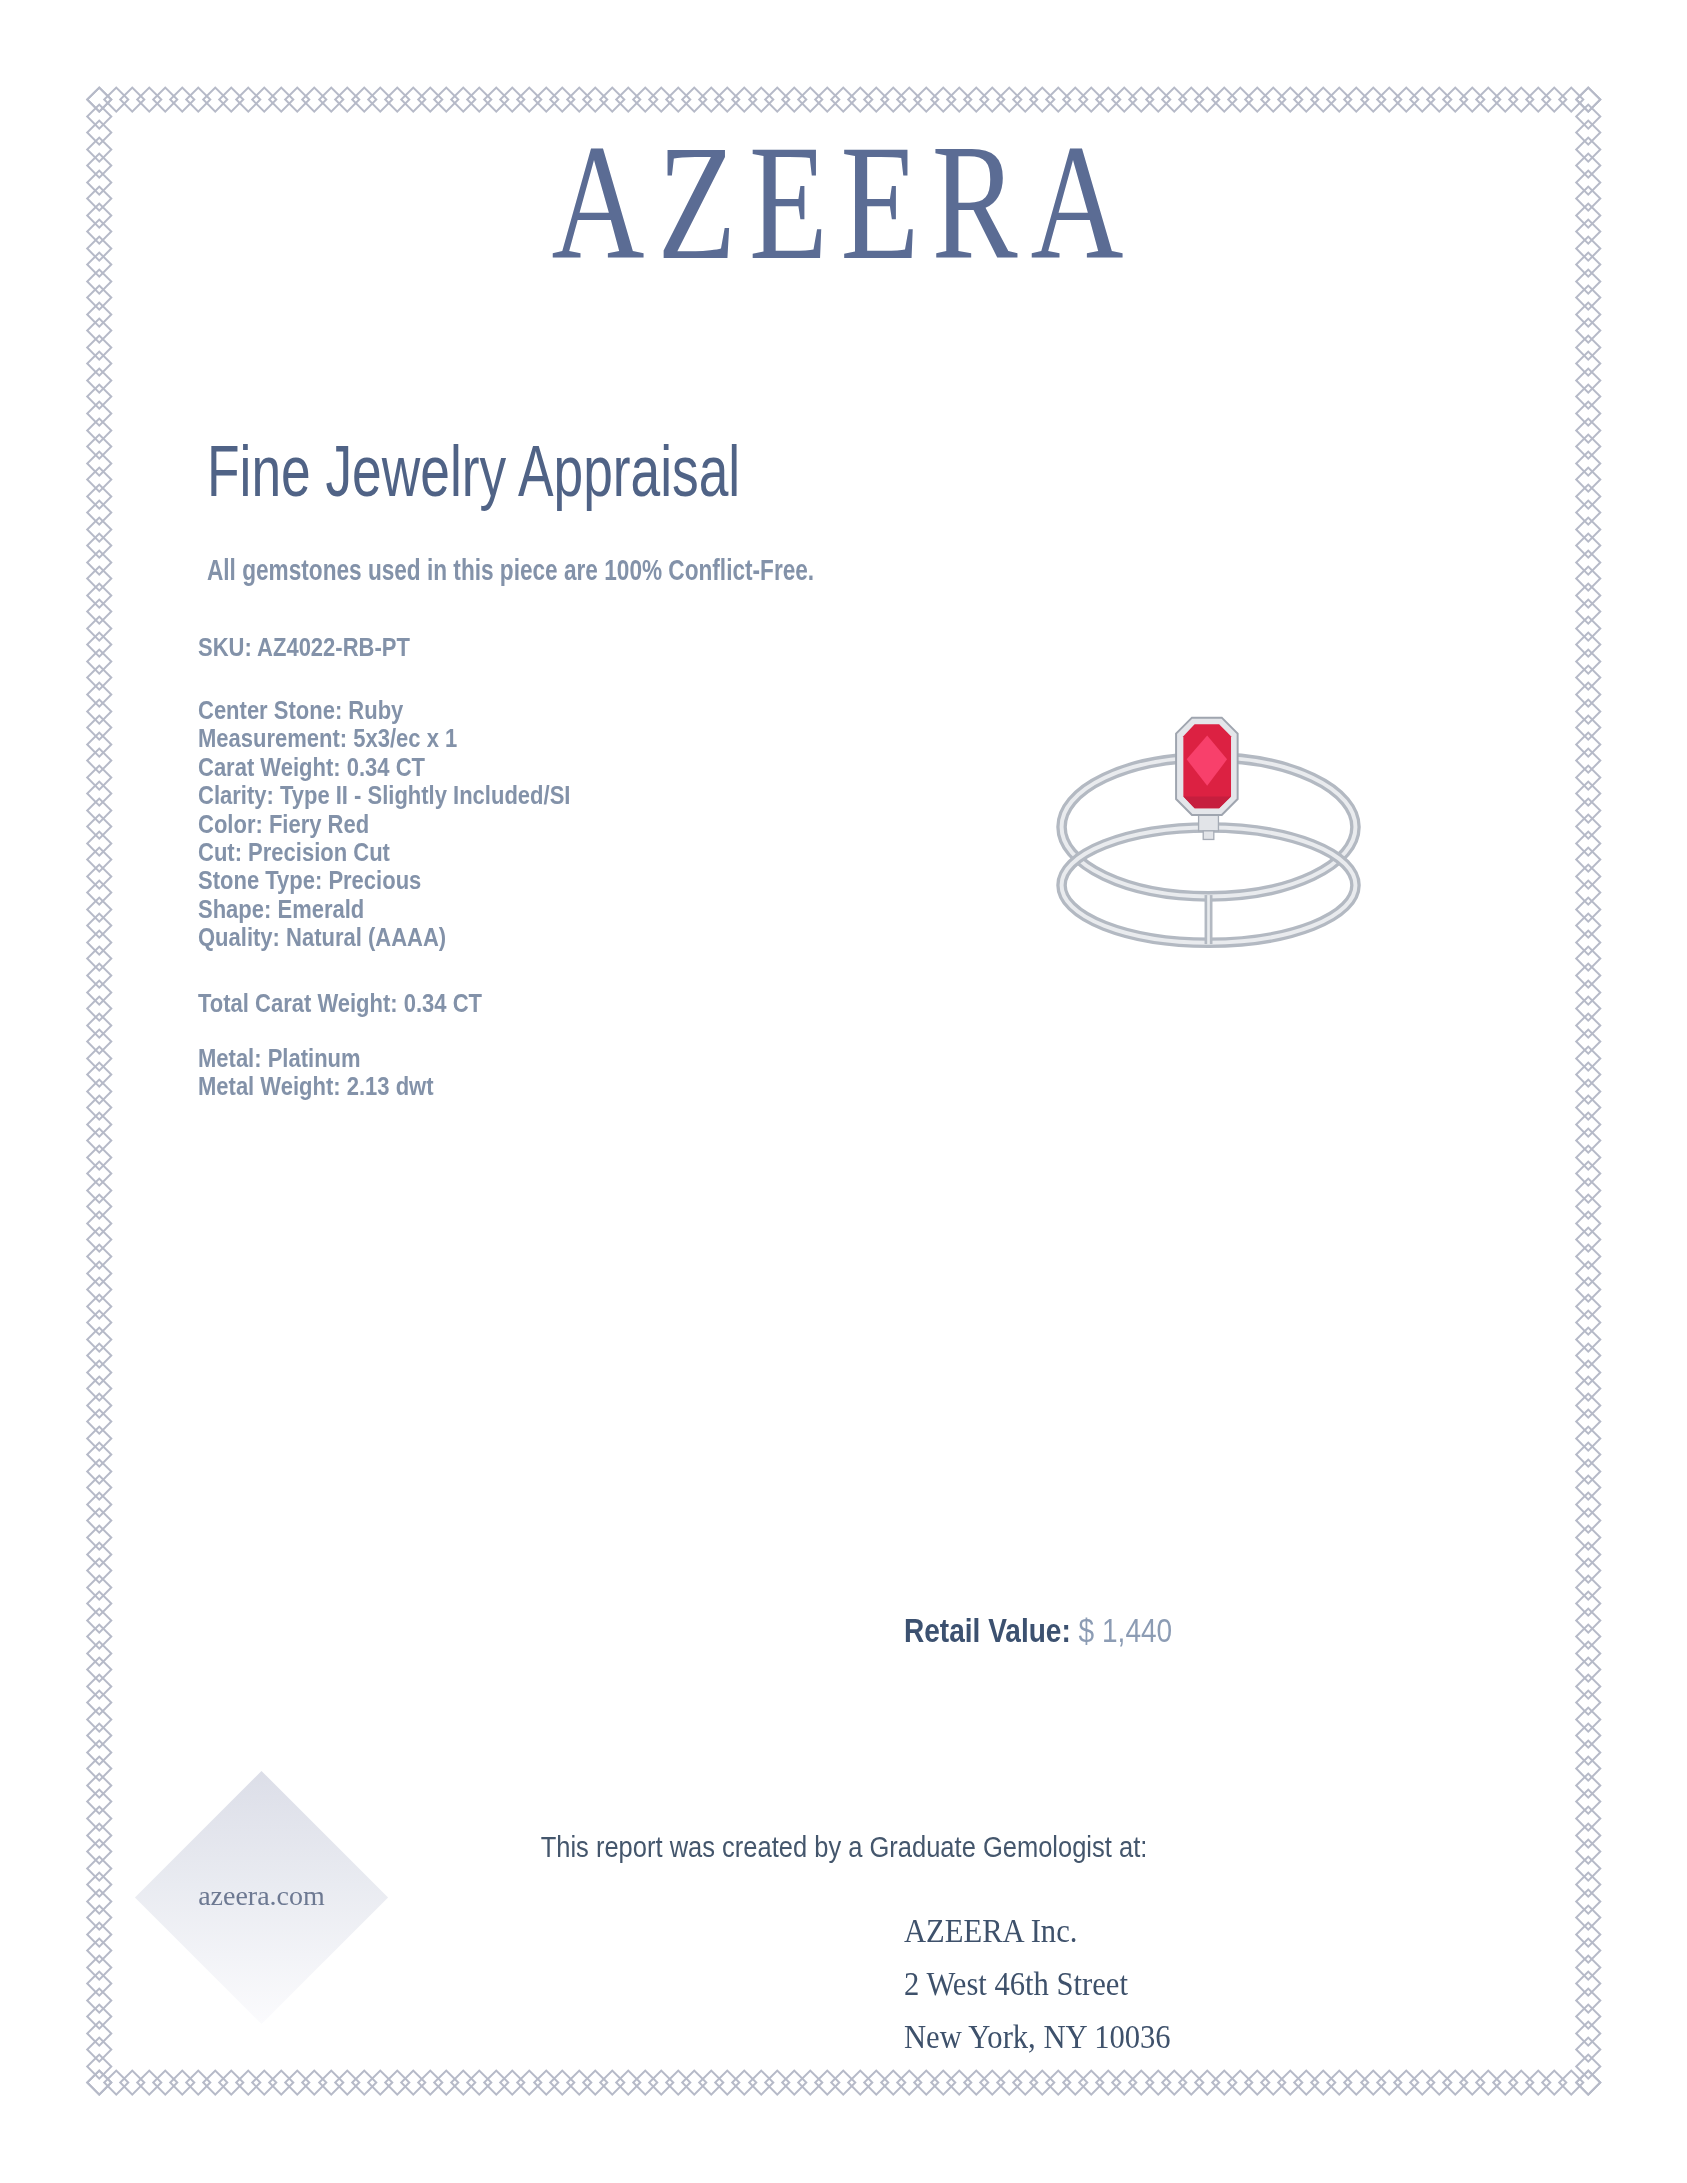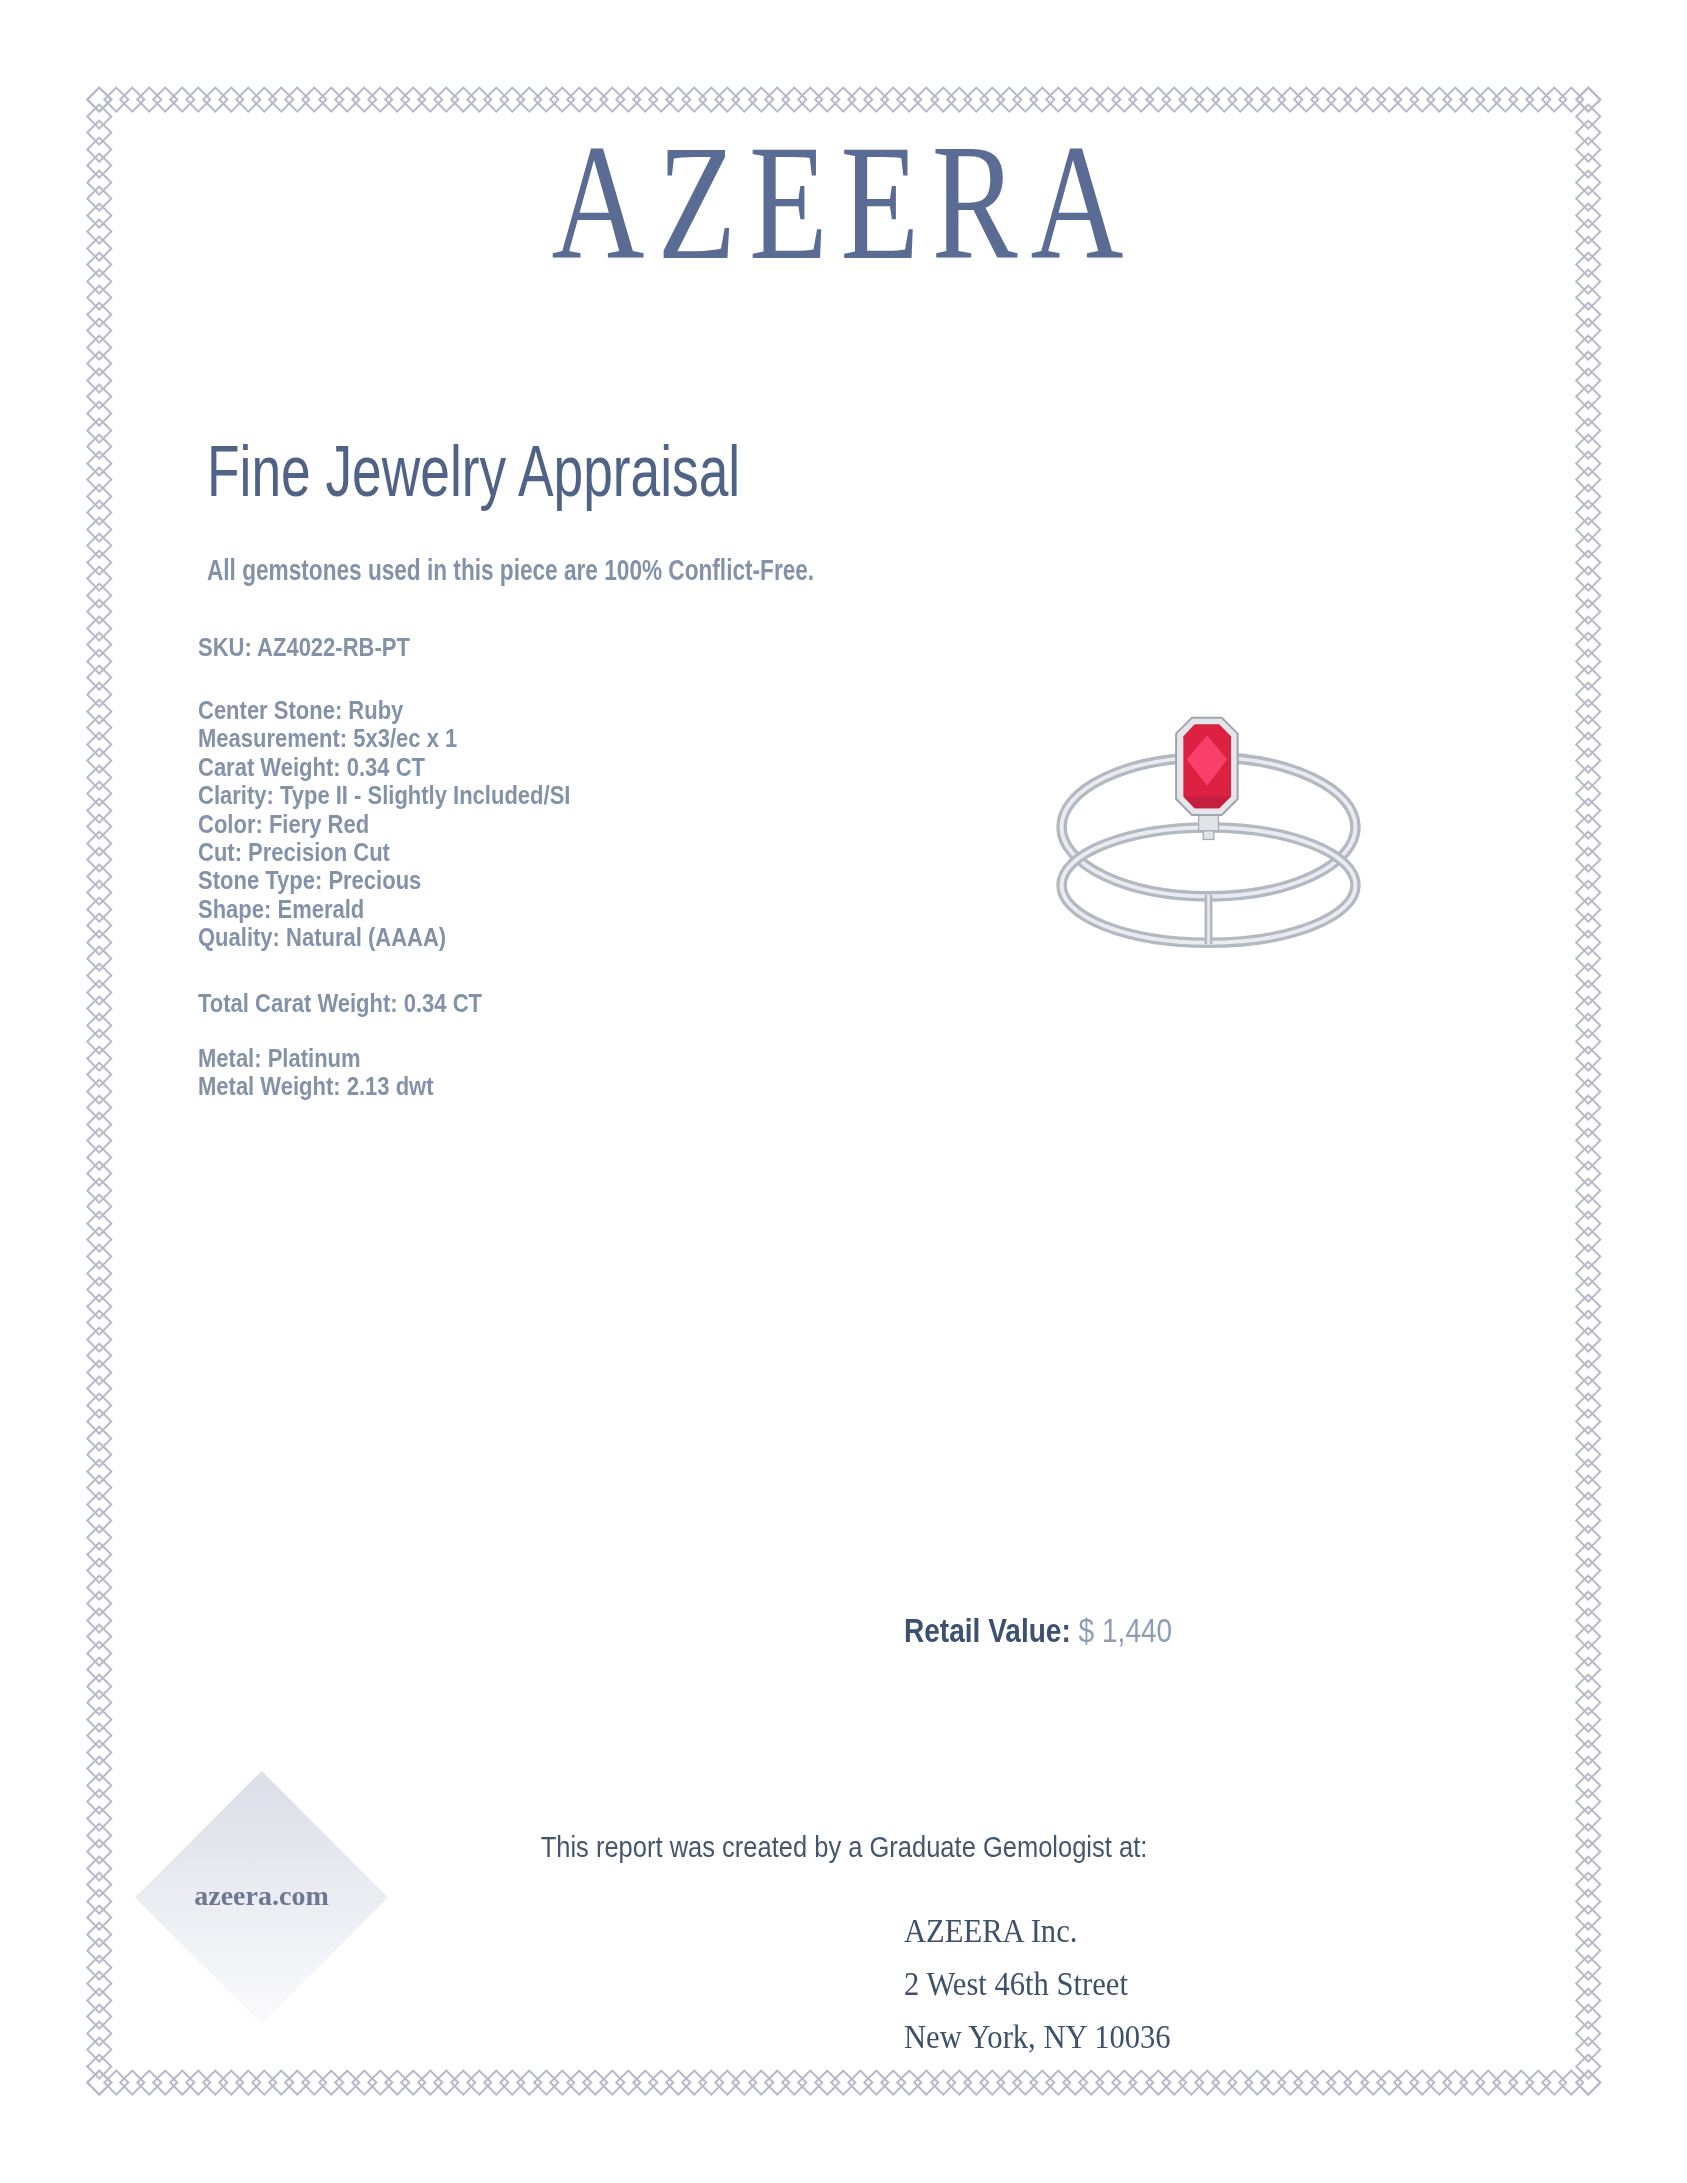--- a/index.html
+++ b/index.html
@@ -35,21 +35,21 @@
   
   .report-note{position:absolute;left:50%;top:1830px;transform:translateX(-50%) scaleX(0.85);
                font-size:30px;line-height:34px;color:#44566c;white-space:nowrap;}
   .company{position:absolute;left:904px;top:1904px;font-family:"Liberation Serif",serif;
            font-size:34px;line-height:53px;color:#3e516b;transform:scaleX(0.90);
            transform-origin:left top;white-space:nowrap;}
   .diamond-logo{position:absolute;left:172px;top:1808px;width:179px;height:179px;
            transform:rotate(45deg);
            background:linear-gradient(135deg,#dcdee8 0%,#e9ebf1 45%,#fbfbfd 100%);}
   .website{position:absolute;left:172px;top:1880px;width:179px;text-align:center;
-           font-family:"Liberation Serif",serif;font-size:28px;color:#6d7992;font-weight:bold;}
+           font-family:"Liberation Serif",serif;font-size:28px;color:#6d7992;}
 </style>
 </head>
 <body>
 
 <div class="page">
 
   <div id="border-layer">
       <div class="bdiamond" style="left: 90px; top: 90px;"></div>
       <div class="bdiamond" style="left: 107px; top: 90px;"></div>
       <div class="bdiamond" style="left: 123px; top: 90px;"></div>

